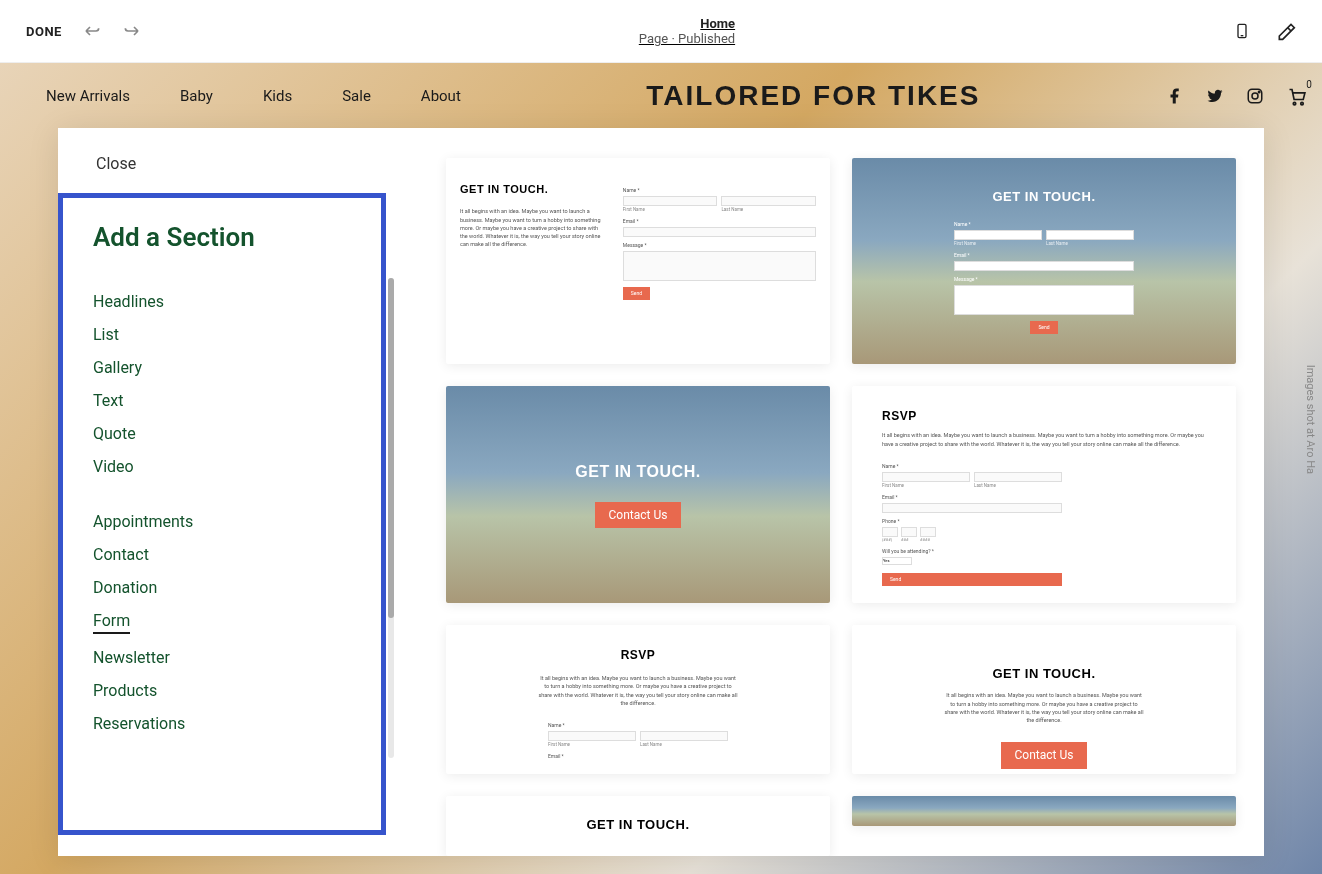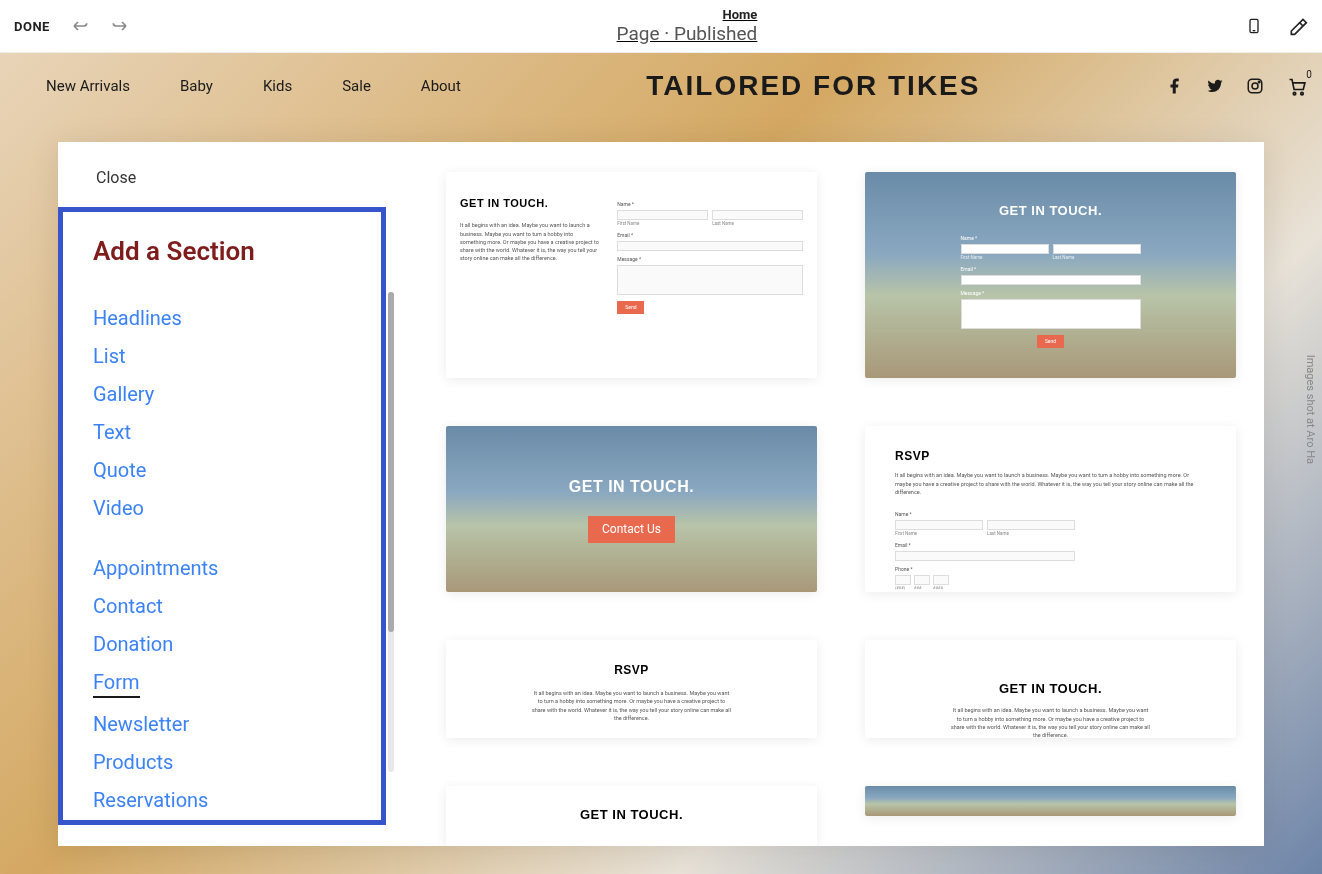--- a/index.html
+++ b/index.html
@@ -1,33 +1,33 @@
 <!DOCTYPE html>
 <html><head>
   <meta charset="utf-8">
   <style>
     * { margin: 0; padding: 0; box-sizing: border-box; }
     body { font-family: -apple-system, BlinkMacSystemFont, "Segoe UI", Roboto, sans-serif; background: #f0f0f0; overflow: hidden; }
     
     .editor-topbar {
-      height: 53px;
+      height: 63px;
       background: #fff;
       display: flex;
       align-items: center;
       justify-content: space-between;
-      padding: 0 14px;
+      padding: 0 26px;
       border-bottom: 1px solid #eee;
     }
     .topbar-left { display: flex; align-items: center; gap: 20px; }
     .done-btn { font-weight: 700; font-size: 13px; letter-spacing: 0.5px; color: #222; cursor: pointer; }
     .undo-redo { display: flex; gap: 20px; }
     .icon-btn { width: 20px; height: 20px; display: flex; align-items: center; justify-content: center; color: #888; cursor: pointer; }
     .topbar-center { text-align: right; text-decoration: underline; }
     .topbar-title { font-size: 13px; font-weight: 700; color: #222; }
-    .topbar-sub { font-size: 19px; color: #555; }
+    .topbar-sub { font-size: 13px; color: #555; }
     .topbar-right { display: flex; gap: 24px; align-items: center; }
     
     .site-canvas {
       position: relative;
       height: calc(100vh - 53px);
       background: linear-gradient(135deg, #e8d4b8 0%, #d4a862 20%, #e8e2d8 35%, #6d84a8 50%, #c9bfa8 65%, #e8d8c0 80%, #d8b880 100%);
       background-size: 200% 200%;
       padding: 0;
     }
     .site-header {
@@ -48,50 +48,49 @@
     
     .modal-area {
       position: absolute;
       top: 65px;
       left: 58px;
       right: 58px;
       bottom: 28px;
       background: #fff;
       box-shadow: 0 4px 30px rgba(0,0,0,0.1);
       display: flex;
-      margin-top: 24px;
     }
     
     .sidebar {
       width: 328px;
       padding: 26px 0 0 0;
       position: relative;
     }
     .close-link { font-size: 16px; color: #333; margin: 0 0 20px 38px; cursor: pointer; display: inline-block; }
     .highlight-box {
       border: 5px solid #3654cc;
       margin: 0 0 0 0;
       padding: 24px 30px 14px 30px;
       height: calc(100% - 60px);
       overflow: hidden;
     }
-    .panel-title { font-size: 26px; font-weight: 600; color: #7f1d1d; margin-bottom: 40px; }
+    .panel-title { font-size: 26px; font-weight: 600; color: #14532d; margin-bottom: 40px; }
     .cat-list { display: flex; flex-direction: column; gap: 14px; }
     .cat-group { margin-bottom: 22px; display: flex; flex-direction: column; gap: 14px; }
-    .cat-item { font-size: 20px; color: #3b82f6; cursor: pointer; }
+    .cat-item { font-size: 16px; color: #14532d; cursor: pointer; }
     .cat-item.active { border-bottom: 2px solid #1a1a1a; display: inline-block; width: fit-content; padding-bottom: 2px; }
     .sidebar-scroll-track { position: absolute; right: -8px; top: 150px; width: 6px; height: 480px; background: #e8e8e8; border-radius: 3px; }
     .sidebar-scroll-thumb { width: 6px; height: 340px; background: #aaa; border-radius: 3px; }
     
     .preview-grid {
       flex: 1;
       padding: 30px 28px 0 60px;
       display: grid;
       grid-template-columns: 1fr 1fr;
-      gap: 48px;
+      gap: 22px;
       overflow-y: auto;
       position: relative;
     }
     .preview-grid::-webkit-scrollbar { width: 8px; }
     .preview-grid::-webkit-scrollbar-track { background: #f0f0f0; }
     .preview-grid::-webkit-scrollbar-thumb { background: #ccc; border-radius: 4px; }
     
     .tpl-card {
       background: #fff;
       box-shadow: 0 2px 12px rgba(0,0,0,0.08);

